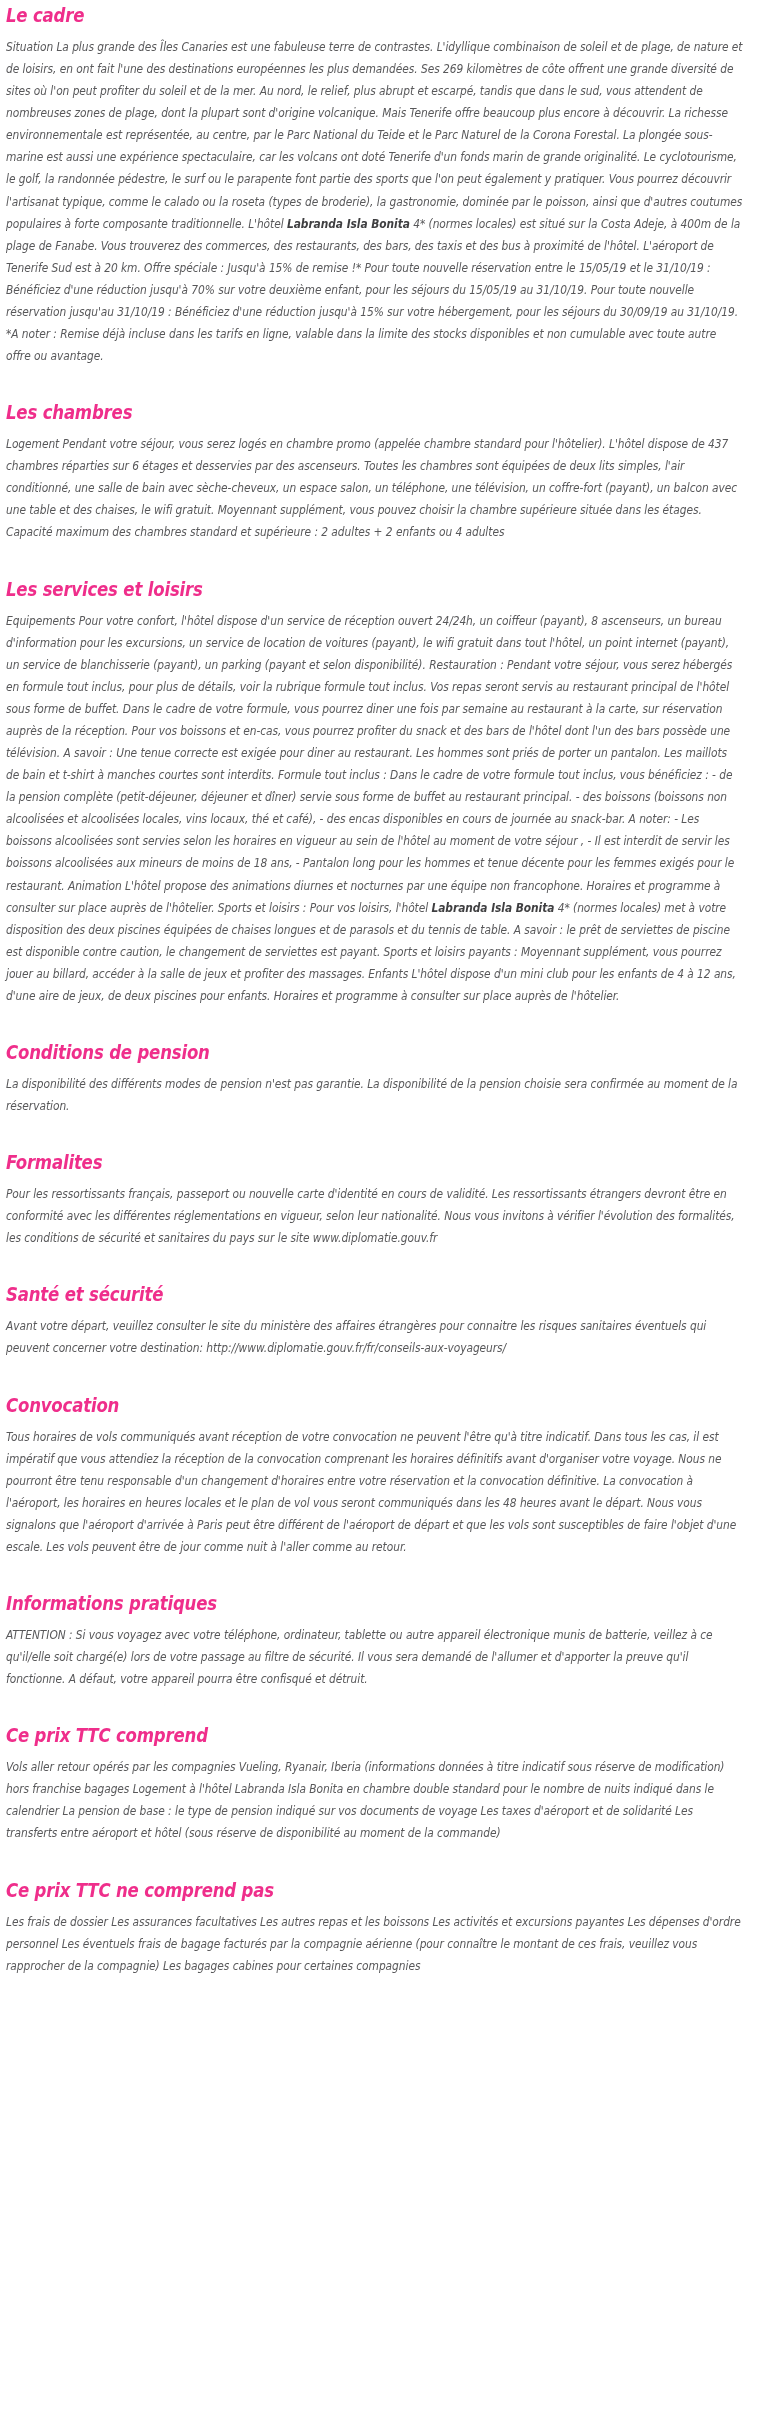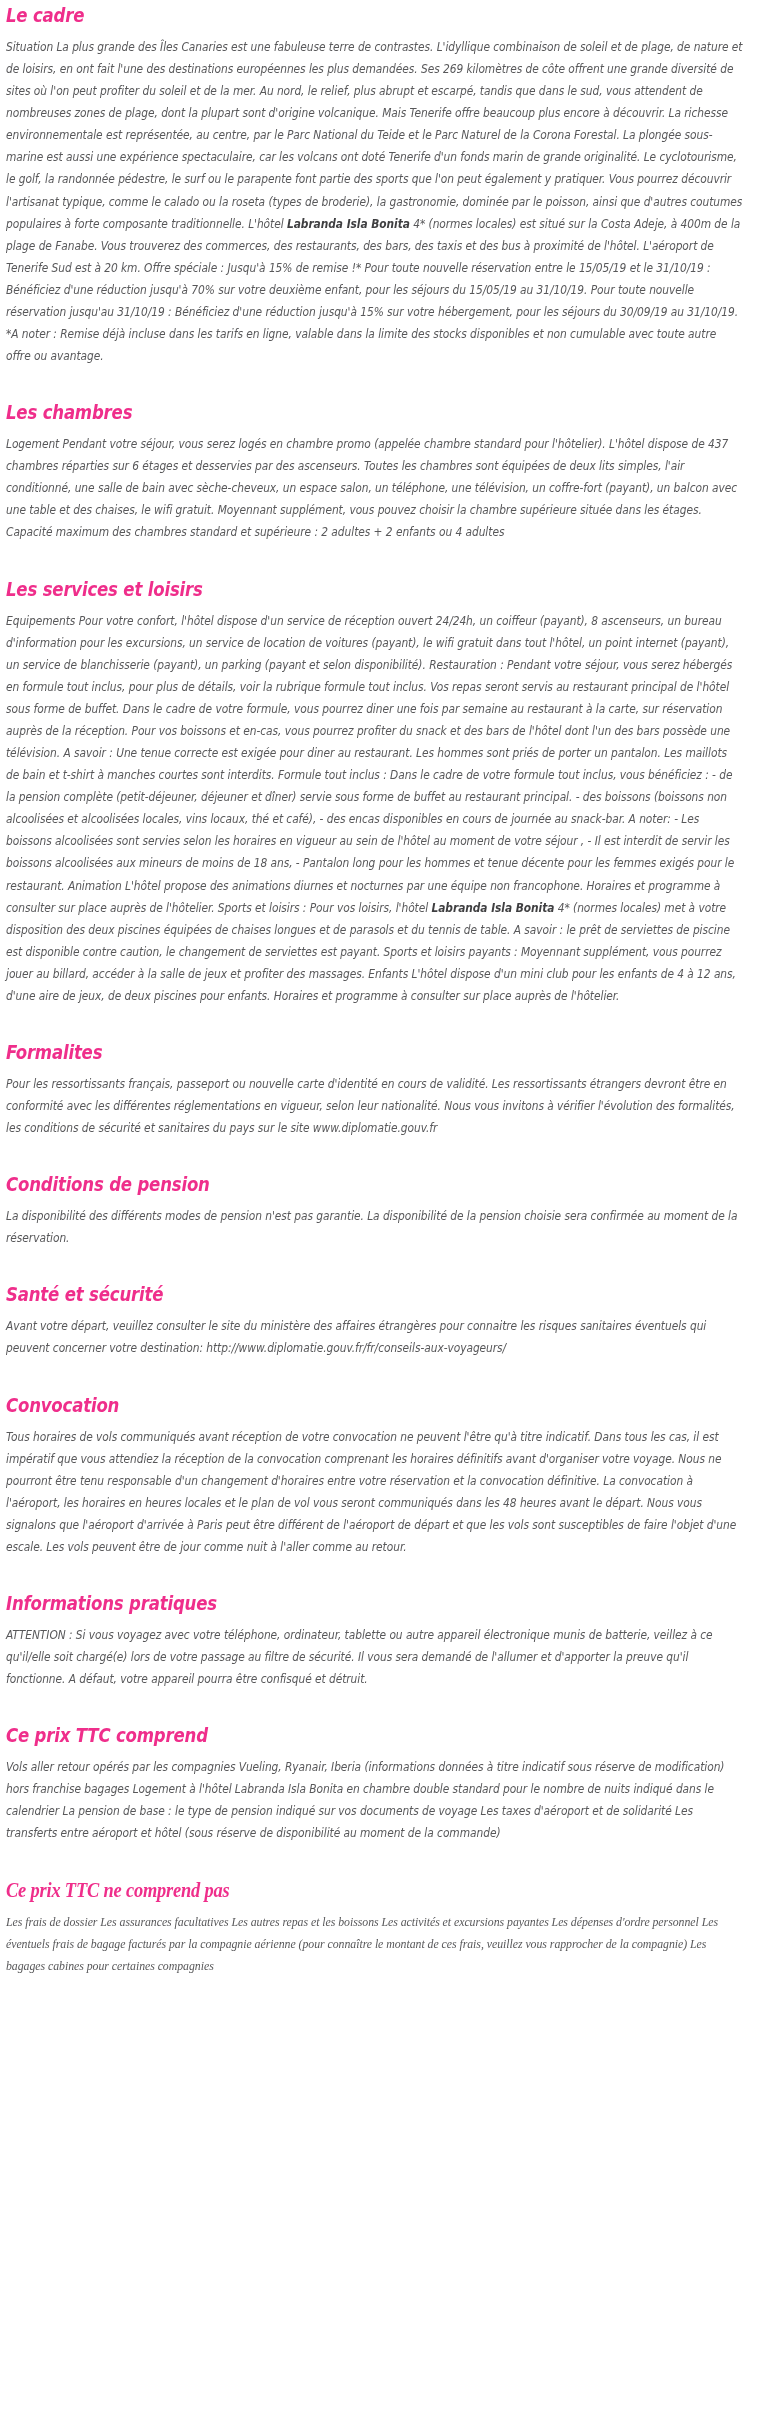--- a/index.html
+++ b/index.html
@@ -28,21 +28,20 @@
     margin: 0 0 9px 0;
     letter-spacing: -0.2px;
     transform: scaleX(0.92);
     transform-origin: left center;
   }
   .section {
     margin: 0 0 34px 0;
   }
   .section:last-child {
     margin-bottom: 0;
-    font-family: Liberation Serif, serif;
   }
   p.body-text {
     font-size: 12.4px;
     line-height: 1.78;
     font-style: italic;
     color: #58585a;
     margin: 0;
     text-align: left;
     transform: scaleX(0.955);
     transform-origin: left top;
@@ -71,27 +70,27 @@
     <p class="body-text">Logement Pendant votre séjour, vous serez logés en chambre promo (appelée chambre standard pour l'hôtelier). L'hôtel dispose de 437 chambres réparties sur 6 étages et desservies par des ascenseurs. Toutes les chambres sont équipées de deux lits simples, l'air conditionné, une salle de bain avec sèche-cheveux, un espace salon, un téléphone, une télévision, un coffre-fort (payant), un balcon avec une table et des chaises, le wifi gratuit. Moyennant supplément, vous pouvez choisir la chambre supérieure située dans les étages. Capacité maximum des chambres standard et supérieure : 2 adultes + 2 enfants ou 4 adultes</p>
   </div>
 
   <div class="section">
     <h2 class="section-title">Les services et loisirs</h2>
     <p class="body-text">Equipements Pour votre confort, l'hôtel dispose d'un service de réception ouvert 24/24h, un coiffeur (payant), 8 ascenseurs, un bureau d'information pour les excursions, un service de location de voitures (payant), le wifi gratuit dans tout l'hôtel, un point internet (payant), un service de blanchisserie (payant), un parking (payant et selon disponibilité). Restauration : Pendant votre séjour, vous serez hébergés en formule tout inclus, pour plus de détails, voir la rubrique formule tout inclus. Vos repas seront servis au restaurant principal de l'hôtel sous forme de buffet. Dans le cadre de votre formule, vous pourrez diner une fois par semaine au restaurant à la carte, sur réservation auprès de la réception. Pour vos boissons et en-cas, vous pourrez profiter du snack et des bars de l'hôtel dont l'un des bars possède une télévision. A savoir : Une tenue correcte est exigée pour diner au restaurant. Les hommes sont priés de porter un pantalon. Les maillots de bain et t-shirt à manches courtes sont interdits. Formule tout inclus : Dans le cadre de votre formule tout inclus, vous bénéficiez : - de la pension complète (petit-déjeuner, déjeuner et dîner) servie sous forme de buffet au restaurant principal. - des boissons (boissons non alcoolisées et alcoolisées locales, vins locaux, thé et café), - des encas disponibles en cours de journée au snack-bar. A noter: - Les boissons alcoolisées sont servies selon les horaires en vigueur au sein de l'hôtel au moment de votre séjour , - Il est interdit de servir les boissons alcoolisées aux mineurs de moins de 18 ans, - Pantalon long pour les hommes et tenue décente pour les femmes exigés pour le restaurant. Animation L'hôtel propose des animations diurnes et nocturnes par une équipe non francophone. Horaires et programme à consulter sur place auprès de l'hôtelier. Sports et loisirs : Pour vos loisirs, l'hôtel <b>Labranda Isla Bonita</b> 4* (normes locales) met à votre disposition des deux piscines équipées de chaises longues et de parasols et du tennis de table. A savoir : le prêt de serviettes de piscine est disponible contre caution, le changement de serviettes est payant. Sports et loisirs payants : Moyennant supplément, vous pourrez jouer au billard, accéder à la salle de jeux et profiter des massages. Enfants L'hôtel dispose d'un mini club pour les enfants de 4 à 12 ans, d'une aire de jeux, de deux piscines pour enfants. Horaires et programme à consulter sur place auprès de l'hôtelier.</p>
   </div>
 
 
   <div class="section">
-    <h2 class="section-title">Formalites</h2>
-    <p class="body-text">Pour les ressortissants français, passeport ou nouvelle carte d'identité en cours de validité. Les ressortissants étrangers devront être en conformité avec les différentes réglementations en vigueur, selon leur nationalité. Nous vous invitons à vérifier l'évolution des formalités, les conditions de sécurité et sanitaires du pays sur le site www.diplomatie.gouv.fr</p>
+    <h2 class="section-title">Conditions de pension</h2>
+    <p class="body-text">La disponibilité des différents modes de pension n'est pas garantie. La disponibilité de la pension choisie sera confirmée au moment de la réservation.</p>
   </div>
 
   <div class="section">
-    <h2 class="section-title">Conditions de pension</h2>
-    <p class="body-text">La disponibilité des différents modes de pension n'est pas garantie. La disponibilité de la pension choisie sera confirmée au moment de la réservation.</p>
+    <h2 class="section-title">Formalites</h2>
+    <p class="body-text">Pour les ressortissants français, passeport ou nouvelle carte d'identité en cours de validité. Les ressortissants étrangers devront être en conformité avec les différentes réglementations en vigueur, selon leur nationalité. Nous vous invitons à vérifier l'évolution des formalités, les conditions de sécurité et sanitaires du pays sur le site www.diplomatie.gouv.fr</p>
   </div>
 
   <div class="section">
     <h2 class="section-title">Santé et sécurité</h2>
     <p class="body-text">Avant votre départ, veuillez consulter le site du ministère des affaires étrangères pour connaitre les risques sanitaires éventuels qui peuvent concerner votre destination: http://www.diplomatie.gouv.fr/fr/conseils-aux-voyageurs/</p>
   </div>
 
   <div class="section">
     <h2 class="section-title">Convocation</h2>
     <p class="body-text">Tous horaires de vols communiqués avant réception de votre convocation ne peuvent l'être qu'à titre indicatif. Dans tous les cas, il est impératif que vous attendiez la réception de la convocation comprenant les horaires définitifs avant d'organiser votre voyage. Nous ne pourront être tenu responsable d'un changement d'horaires entre votre réservation et la convocation définitive. La convocation à l'aéroport, les horaires en heures locales et le plan de vol vous seront communiqués dans les 48 heures avant le départ. Nous vous signalons que l'aéroport d'arrivée à Paris peut être différent de l'aéroport de départ et que les vols sont susceptibles de faire l'objet d'une escale. Les vols peuvent être de jour comme nuit à l'aller comme au retour.</p>

